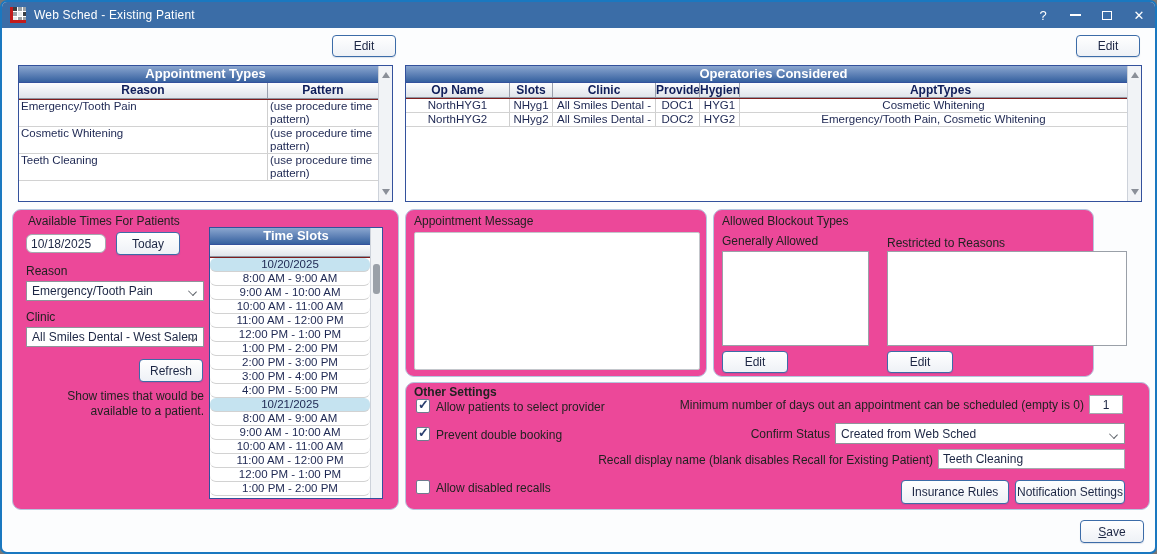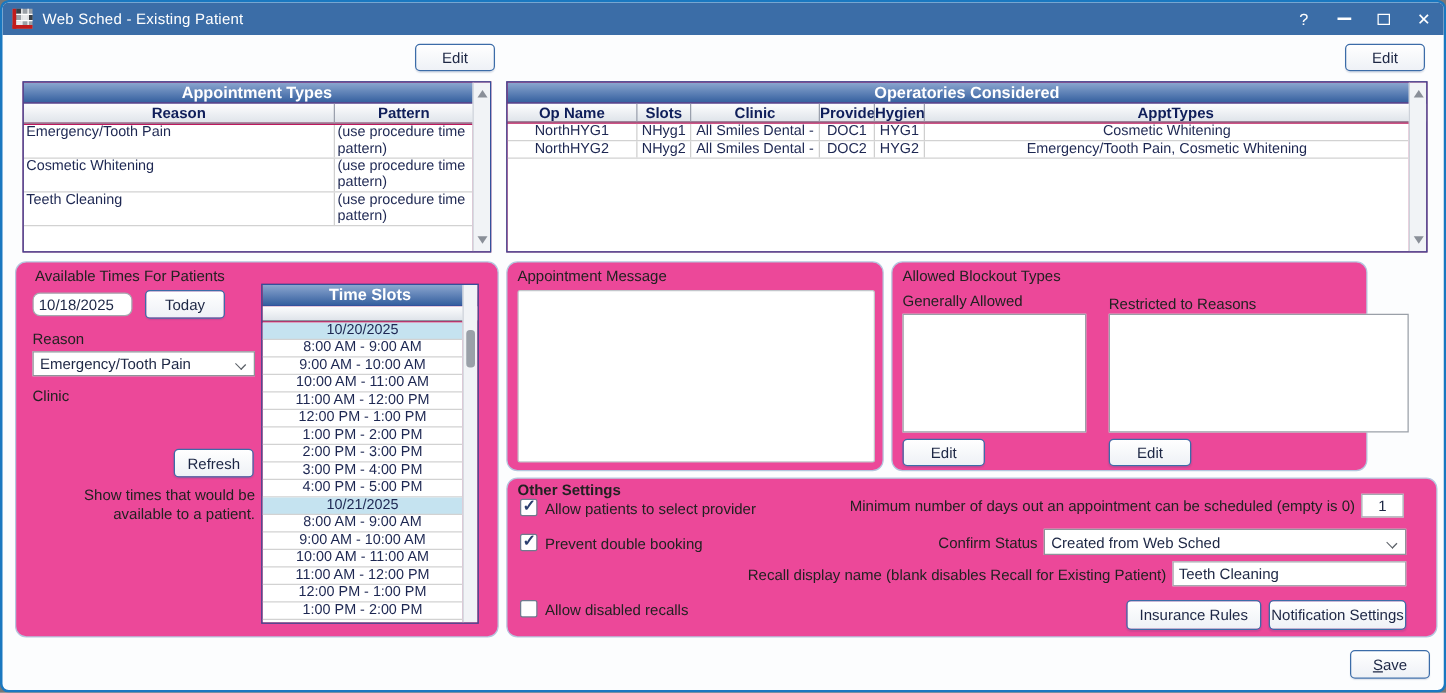--- a/index.html
+++ b/index.html
@@ -53,21 +53,21 @@
   .combo{position:absolute;background:#fff;border:1px solid #8f949b;font-size:12px;color:#1c2644;
          display:flex;align-items:center;padding:0 20px 0 5px;}
   .chev{position:absolute;right:7px;top:6px;width:7px;height:7px;
         border-right:1.6px solid #5a5f66;border-bottom:1.6px solid #5a5f66;transform:rotate(45deg) scaleY(.8);}
   .listbox{position:absolute;background:#fff;border:1px solid #9aa0a8;}
   .checkbox{position:absolute;width:14px;height:14px;background:#fff;border:1px solid #6f7b8e;
             border-radius:2px;}
   .checkbox.checked::after{content:"✓";position:absolute;left:1px;top:-3px;font-size:13px;
             font-weight:bold;color:#2a3f6f;}
   
-  .grid{position:absolute;border:1px solid var(--gridline);background:#be185d;overflow:hidden;}
+  .grid{position:absolute;border:1px solid var(--gridline);background:#7f1d1d;overflow:hidden;}
   .grid-title{height:17px;background:linear-gradient(var(--hdr-top),var(--hdr-bot));
               border-bottom:1px solid var(--gridline);color:#fff;font-weight:bold;font-size:13px;
               text-align:center;line-height:16px;}
   .grid-head{display:flex;background:linear-gradient(var(--colhead-top),var(--colhead-bot));
              border-bottom:1px solid #8e94a0;font-weight:bold;font-size:12px;color:var(--colhead-text);}
   .grid-head .hcell{text-align:center;border-right:1px solid #9aa0ad;overflow:hidden;white-space:nowrap;}
   .grid-head .hcell:last-child{border-right:none;}
   .row{display:flex;border-bottom:1px solid #d2d2d2;}
   .cell{font-size:11.5px;color:var(--rowtext);padding:0 2px;border-right:1px solid #cfcfcf;
         overflow:hidden;line-height:13px;}
@@ -94,21 +94,21 @@
   #grid-oper .gbody{right:14px;}
   #grid-oper .grid-head{height:15px;line-height:14px;}
   #grid-oper .row{height:14px;text-align:center;}
   #grid-oper .c0{width:104px;} #grid-oper .c1{width:43px;} #grid-oper .c2{width:103px;}
   #grid-oper .c3{width:44px;} #grid-oper .c4{width:40px;} #grid-oper .c5{flex:1;}
   
   #grid-ts{left:207px;top:225px;width:174px;height:272px;}
   #grid-ts .gbody{right:12px;}
   #grid-ts .grid-head{height:12px;}
   .ts-row{height:14px;border-bottom:1px solid #d2d2d2;font-size:11.5px;color:var(--rowtext);
-          text-align:center;line-height:13px;}
+          text-align:center;line-height:13px;border-radius:6px;}
   .ts-row.date{background:var(--daterow);}
   
   #grp-avail{left:10px;top:207px;width:387px;height:301px;}
   #grp-msg{left:403px;top:207px;width:302px;height:168px;}
   #grp-block{left:711px;top:207px;width:381px;height:168px;}
   #grp-other{left:403px;top:380px;width:745px;height:128px;}
   textarea.msg{position:absolute;left:8px;top:22px;width:286px;height:138px;resize:none;
       border:1px solid #c3c6cb;border-radius:2px;background:#fff;font-family:inherit;font-size:12px;}
   .ra{text-align:right;white-space:normal;}
 </style>
@@ -208,20 +208,24 @@
   <div class="group" id="grp-avail"></div>
   <div class="label" style="left:26px;top:212px;">Available Times For Patients</div>
   <div class="tinput" style="left:24px;top:232px;width:80px;height:19px;border-radius:6px;">10/18/2025</div>
   <button class="btn" style="left:114px;top:230px;width:64px;height:23px;">Today</button>
   <div class="label" style="left:24px;top:262px;">Reason</div>
   <div class="combo" style="left:24px;top:279px;width:178px;height:20px;">
     <span>Emergency/Tooth Pain</span>
     <span class="chev"></span>
   </div>
   <div class="label" style="left:24px;top:308px;">Clinic</div>
+  <div class="combo" style="left:24px;top:325px;width:178px;height:20px;padding-right:16px;">
+    <span style="white-space:nowrap;">All Smiles Dental - West Salem</span>
+    <span class="chev"></span>
+  </div>
   <button class="btn" style="left:137px;top:357px;width:64px;height:23px;">Refresh</button>
   <div class="label ra" style="left:40px;top:387px;width:162px;line-height:15px;">Show times that would be available to a patient.</div>
 
   <div class="grid" id="grid-ts">
     <div class="grid-title">Time Slots</div>
     <div class="grid-head"></div>
     <div class="gbody" style="top:30px;">
 
     <div class="ts-row date">10/20/2025</div>
         <div class="ts-row time">8:00 AM - 9:00 AM</div>

